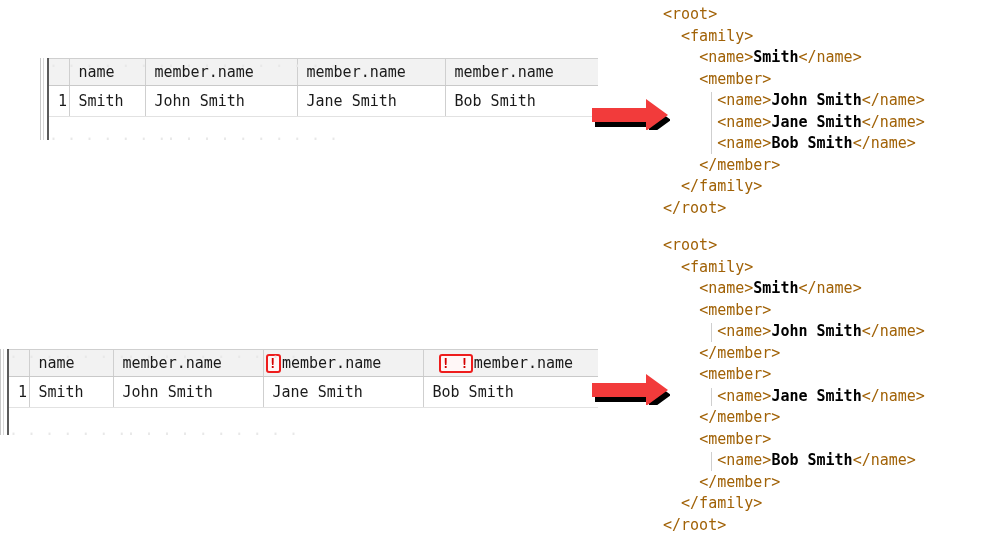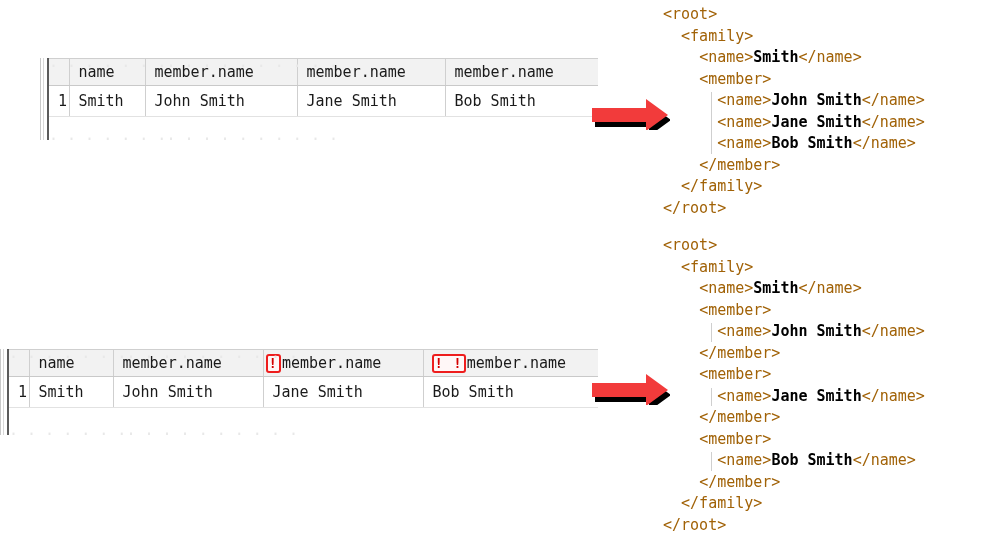--- a/index.html
+++ b/index.html
@@ -178,21 +178,21 @@
       </div>
     <div class="body">
       <div class="ghost-top">. .  .  .   .  .   ..  .  .   . .  . .   .  .   .</div>
       <table class="tbl">
         <thead>
           <tr id="hdr-bottom">
               <th class="rownum" style="width: 20px;"></th>
               <th style="width: 84px;"><span class="hdrtxt">name</span></th>
               <th style="width: 150px;"><span class="hdrtxt">member.name</span></th>
               <th style="width: 160px; padding-left: 2px;"><span class="warn">!</span><span class="hdrtxt">member.name</span></th>
-              <th style="width: 175px; padding-left: 8px;"><span class="warn">! !</span><span class="hdrtxt">member.name</span></th>
+              <th style="width: 175px; padding-left: 15px;"><span class="warn">! !</span><span class="hdrtxt">member.name</span></th>
             </tr>
         </thead>
         <tbody id="bod-bottom">
             <tr>
               <td class="rownum" style="width: 20px;">1</td>
               <td style="width: 84px;">Smith</td>
               <td style="width: 150px;">John Smith</td>
               <td style="width: 160px;">Jane Smith</td>
               <td style="width: 175px;">Bob Smith</td>
             </tr>

